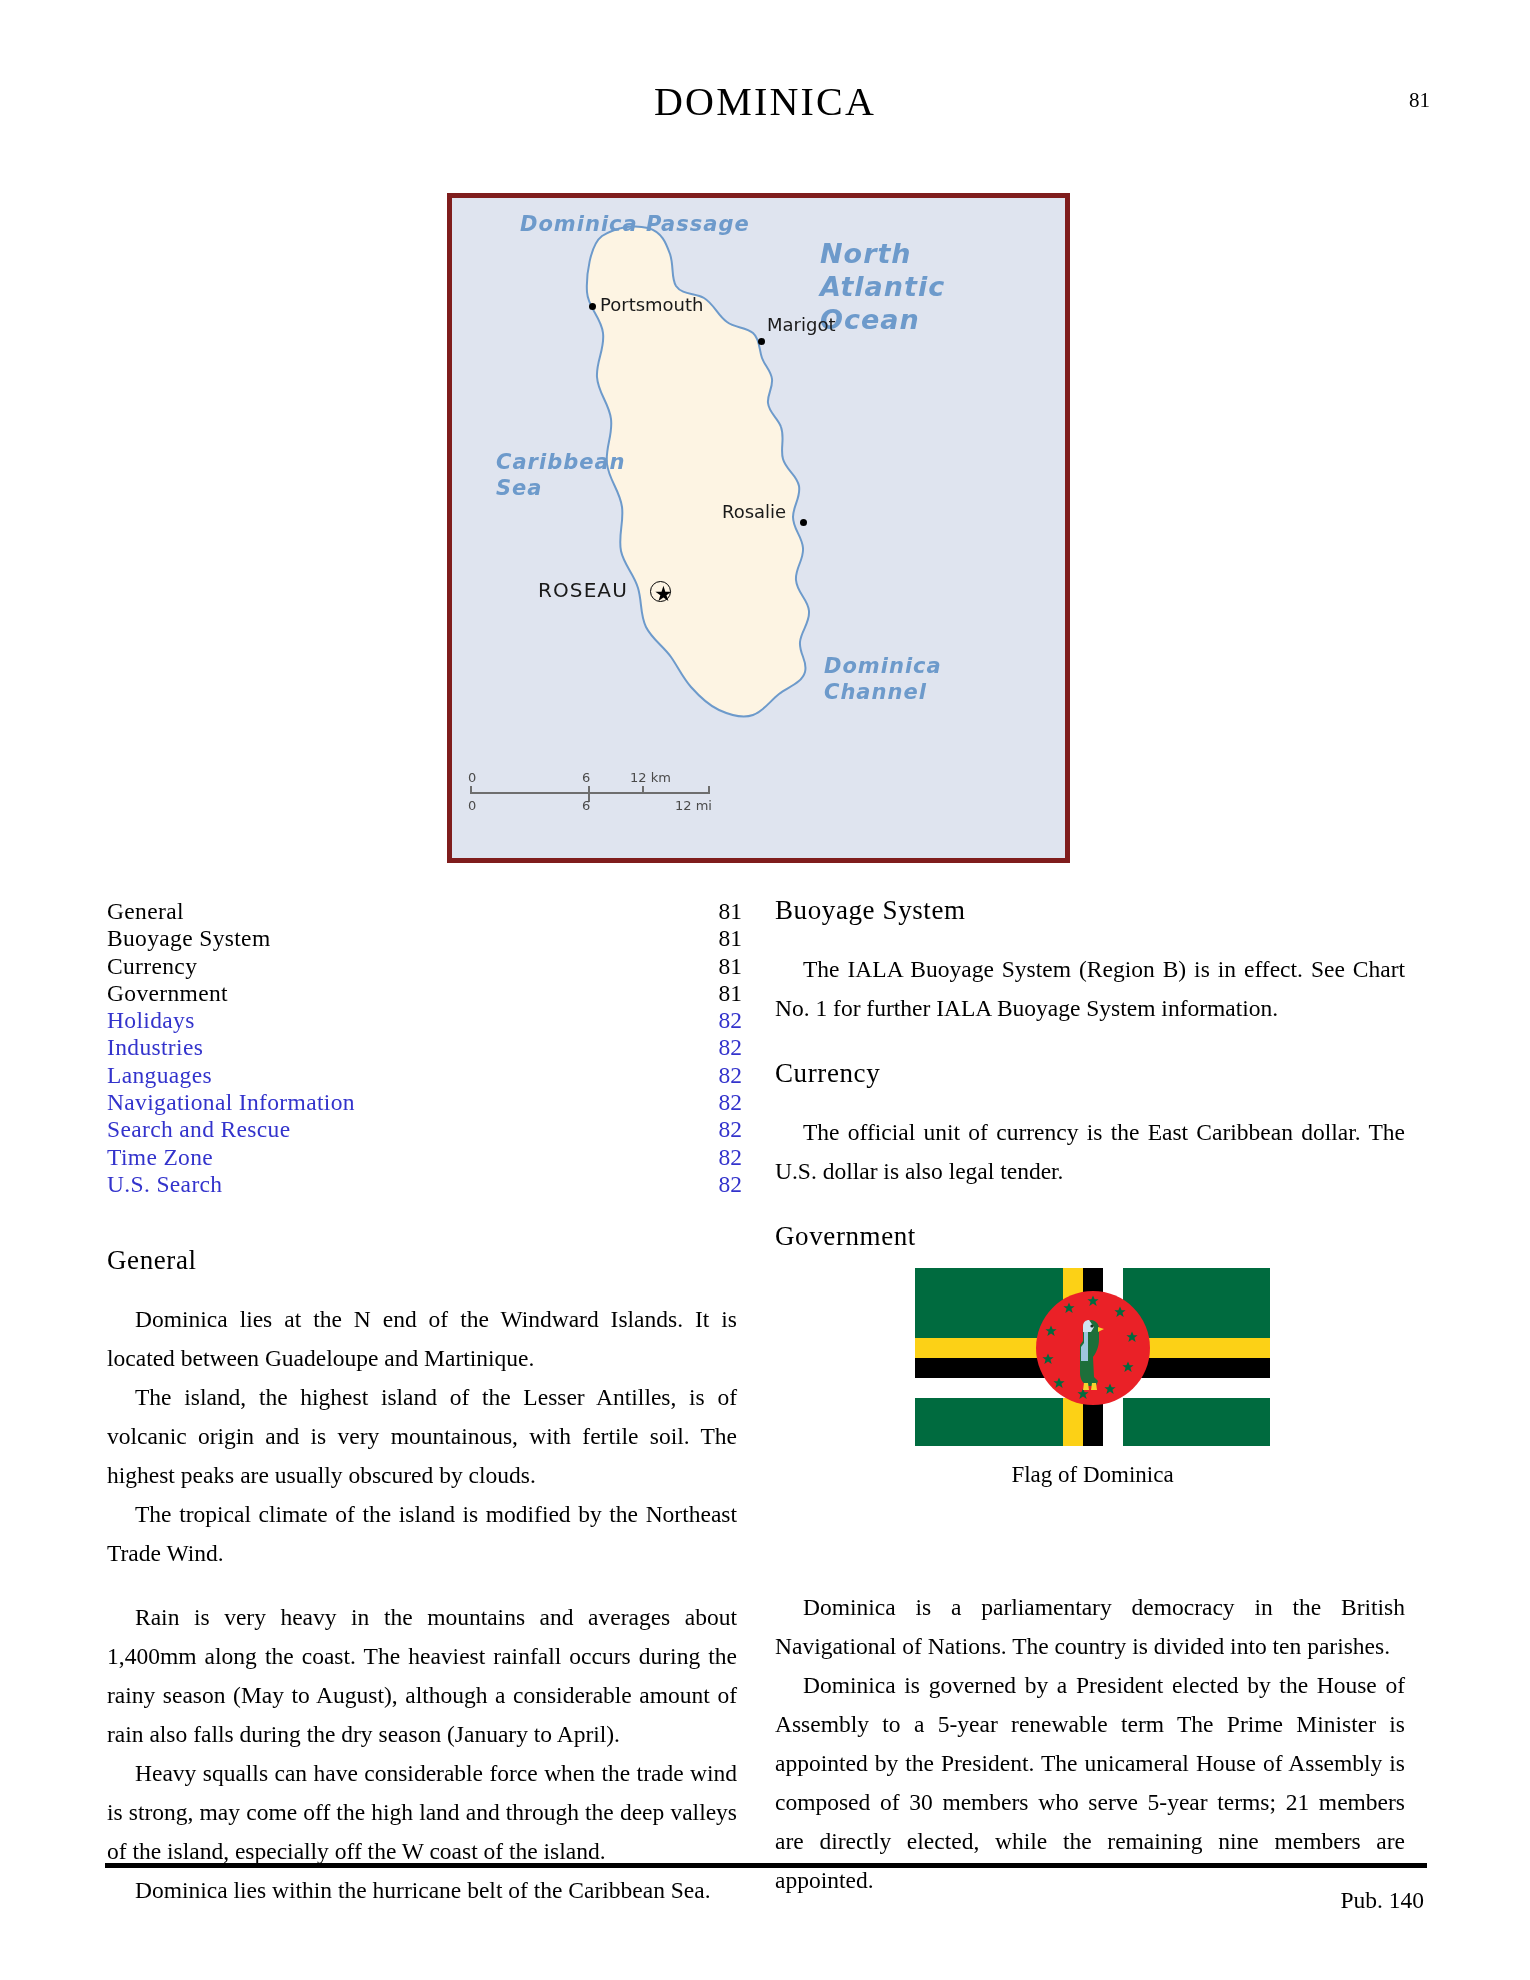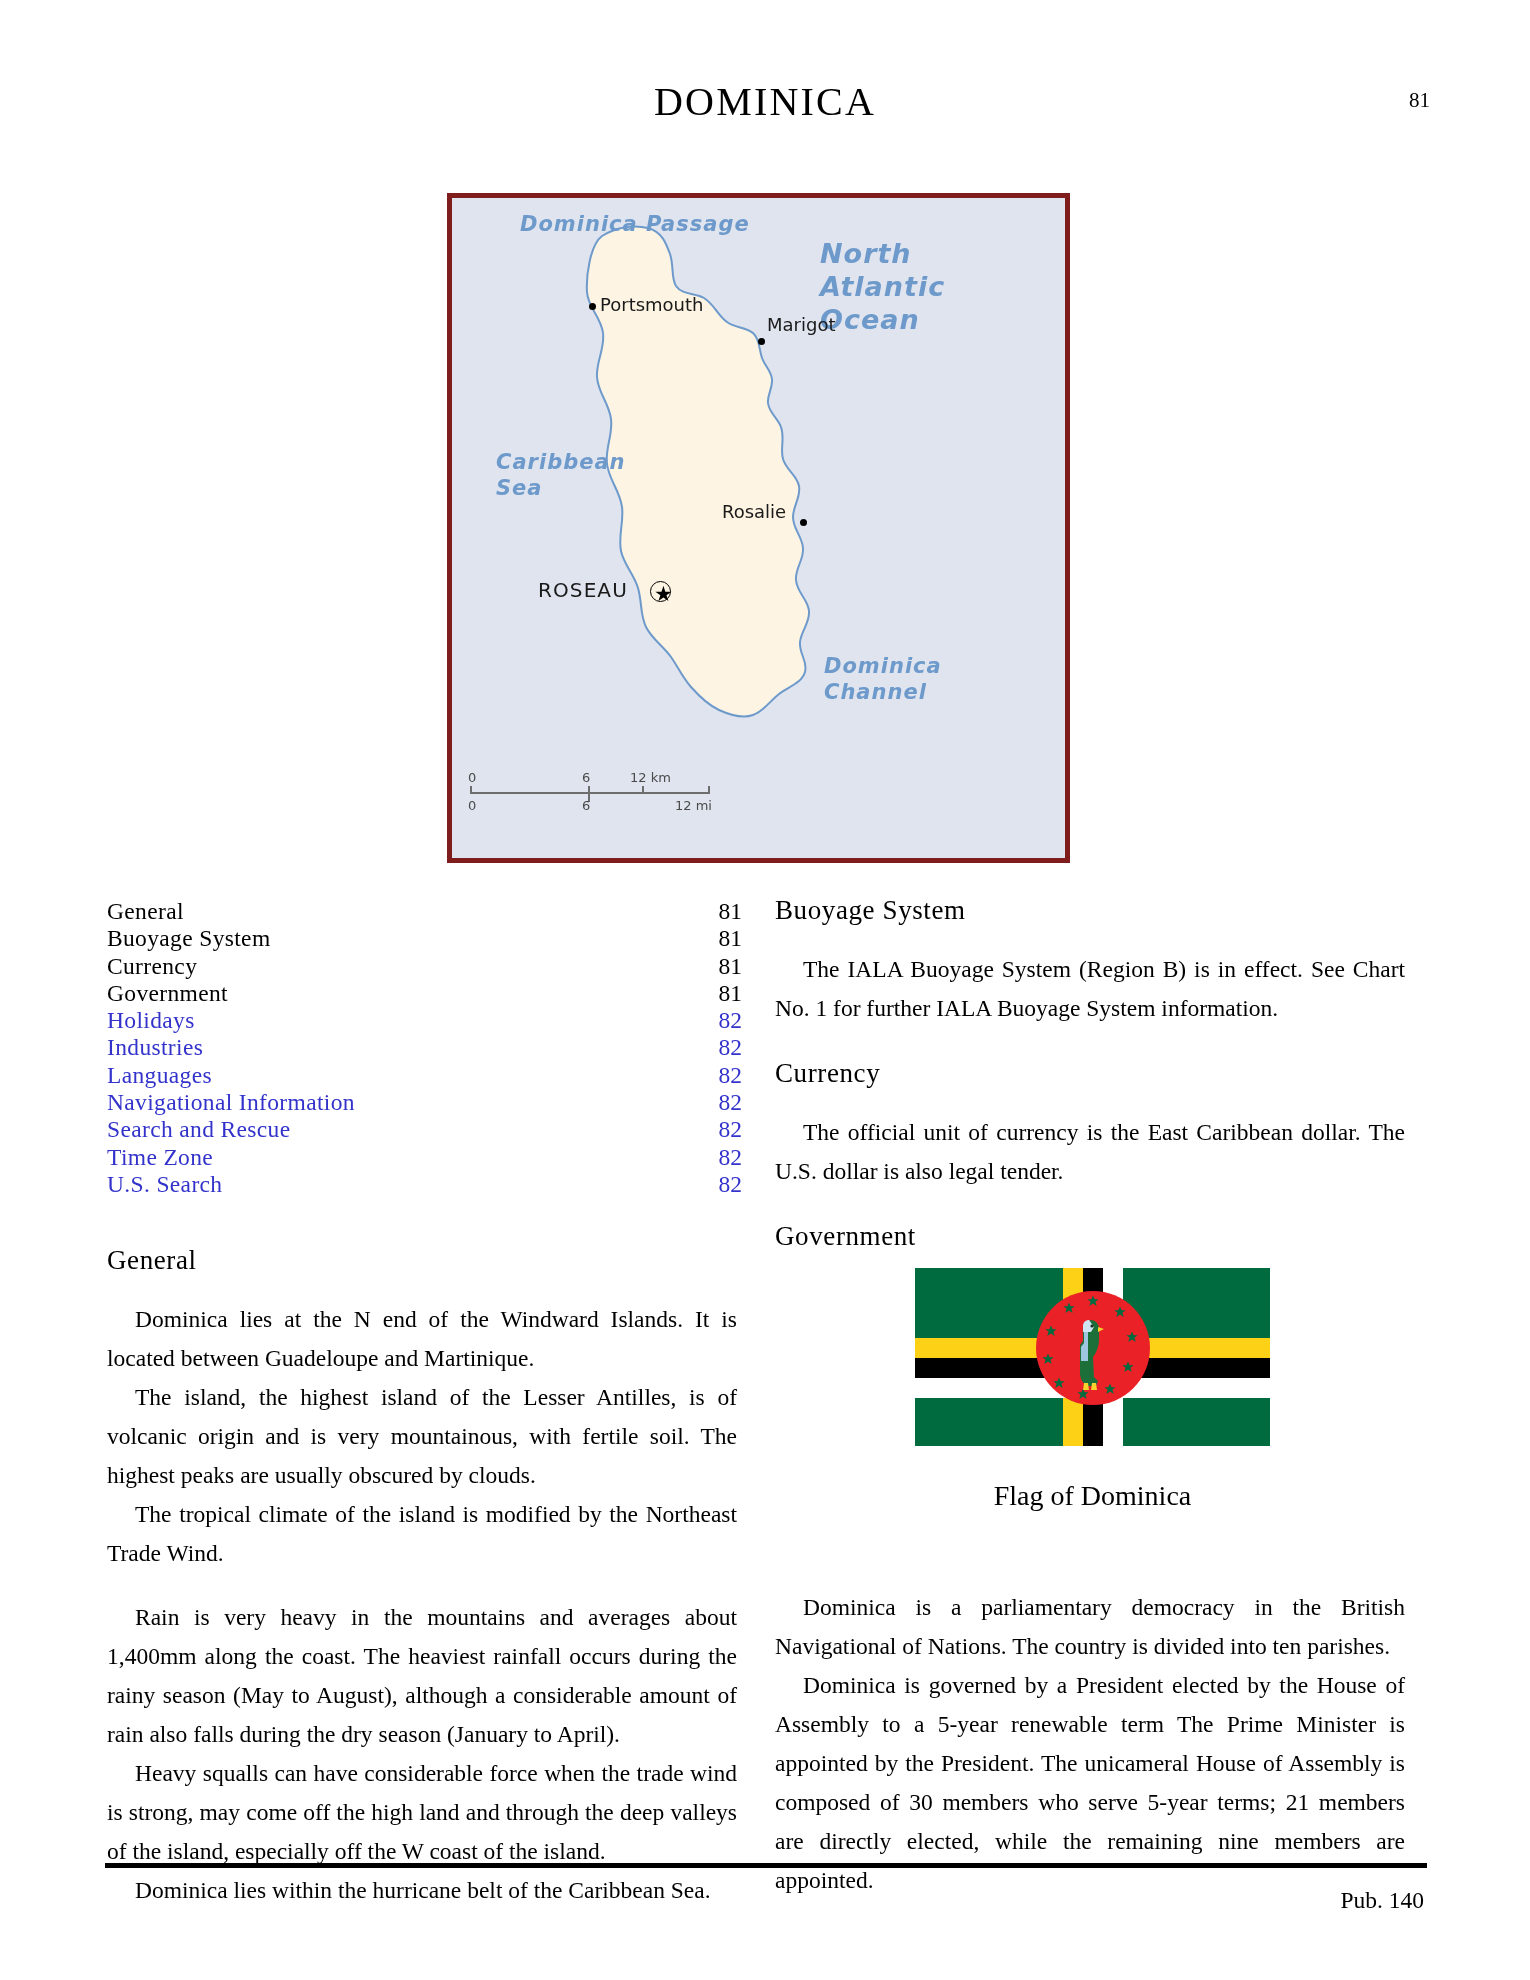--- a/index.html
+++ b/index.html
@@ -181,23 +181,23 @@
   .h-black  { left: 0; top: 90px;  width: 355px; height: 20px; background: #000000; }
   .h-white  { left: 0; top: 110px; width: 355px; height: 20px; background: #ffffff; }
   .disc {
     position: absolute;
     left: 121px; top: 23px;
     width: 114px; height: 114px;
     border-radius: 50%;
     background: #ea2127;
   }
   .flag-caption {
-    margin-top: 34px;
+    margin-top: 16px;
     text-align: center;
-    font-size: 28px;
+    font-size: 23px;
   }
 
   
   .footer-rule {
     position: absolute;
     left: 105px; top: 1863px;
     width: 1322px; height: 5px;
     background: #000000;
   }
   .footer-text {

